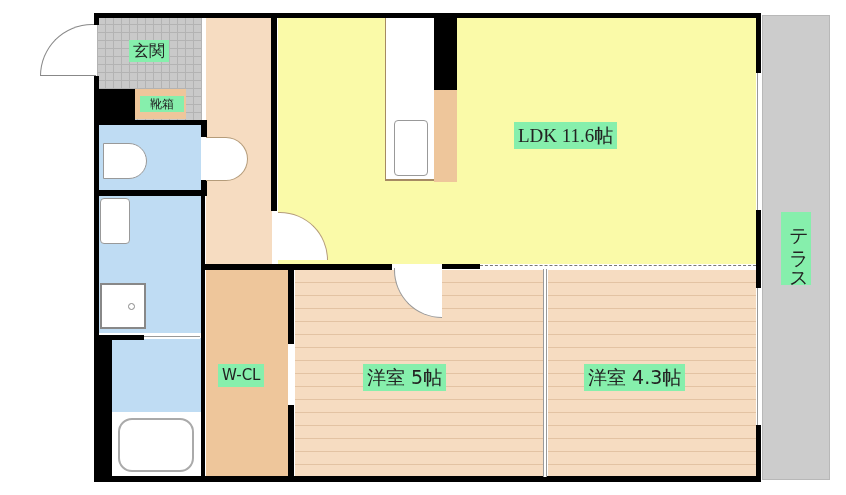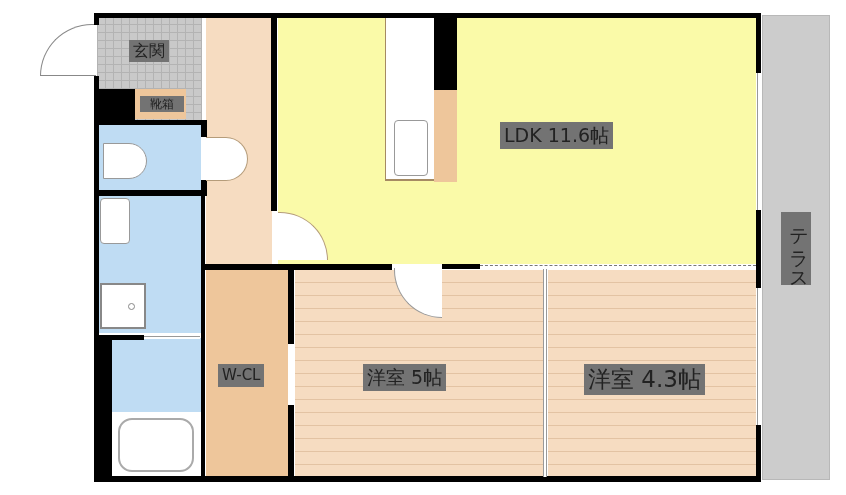--- a/index.html
+++ b/index.html
@@ -1,19 +1,19 @@
 <!DOCTYPE html>
 <html><head>
 <meta charset="utf-8">
 <style>
   html,body{margin:0;padding:0;background:#fff;}
   body{width:846px;height:495px;position:relative;overflow:hidden;font-family:"DejaVu Sans",sans-serif;}
   .abs{position:absolute;box-sizing:border-box;}
   .wall{background:#000;position:absolute;}
-  .label{position:absolute;background:#737373;color:#222;white-space:nowrap;line-height:1;}
+  .label{position:absolute;background:#86efac;color:#222;white-space:nowrap;line-height:1;}
   .floor{background-color:#f6dcc1;background-image:repeating-linear-gradient(to bottom,transparent 0,transparent 12px,#e3c3a3 12px,#e3c3a3 13px);}
   .tile{background-color:#c9c9c9;background-image:repeating-linear-gradient(to right,#b3b3b3 0,#b3b3b3 1px,transparent 1px,transparent 8px),repeating-linear-gradient(to bottom,#b3b3b3 0,#b3b3b3 1px,transparent 1px,transparent 8px);}
 </style>
 </head>
 <body>
 
 <div class="abs" style="left:762px;top:15px;width:68px;height:465px;background:#cccccc;border:1px solid #b8b8b8;"></div>
 <div class="label" style="left:781px;top:212px;width:26px;padding:4px 2px;font-size:19px;writing-mode:vertical-rl;text-align:center;">テラス</div>
 
 <div class="abs tile" style="left:97px;top:16px;width:105px;height:104px;"></div>
@@ -38,33 +38,33 @@
 <div class="abs" style="left:112px;top:338px;width:89px;height:138px;background:#bfdcf3;"></div>
 <div class="abs" style="left:112px;top:412px;width:89px;height:64px;background:#fff;"></div>
 <div class="abs" style="left:118px;top:418px;width:76px;height:54px;border:2px solid #aaa;border-radius:14px;"></div>
 
 <div class="abs" style="left:278px;top:17px;width:478px;height:247px;background:#fafaa8;"></div>
 
 <div class="abs" style="left:385px;top:18px;width:50px;height:163px;background:#fff;border-left:1px solid #a58a63;border-bottom:2px solid #a58a63;"></div>
 <div class="abs" style="left:394px;top:120px;width:34px;height:56px;border:1px solid #999;border-radius:4px;"></div>
 <div class="abs" style="left:434px;top:17px;width:23px;height:73px;background:#000;"></div>
 <div class="abs" style="left:434px;top:90px;width:23px;height:92px;background:#eec69b;"></div>
-<div class="label" style="left:500px;top:122px;padding:4px 4px;font-size:19px;">LDK 11.6帖</div>
+<div class="label" style="left:514px;top:122px;padding:4px 4px;font-size:19px;font-family:Liberation Serif, serif;">LDK 11.6帖</div>
 
 <div class="abs" style="left:278px;top:212px;width:50px;height:48px;background:#fff;border-top:1px solid #b59c7a;border-right:1px solid #b59c7a;border-radius:0 50px 0 0;"></div>
 
 <div class="abs" style="left:206px;top:270px;width:82px;height:206px;background:#eec69b;"></div>
 <div class="label" style="left:218px;top:364px;padding:4px 4px;font-size:15px;">W-CL</div>
 
 <div class="abs floor" style="left:295px;top:270px;width:248px;height:206px;"></div>
 <div class="label" style="left:363px;top:364px;padding:4px 4px;font-size:19px;">洋室 5帖</div>
 <div class="abs" style="left:394px;top:268px;width:48px;height:50px;background:#fff;border-bottom:1px solid #999;border-left:1px solid #999;border-radius:0 0 0 48px;"></div>
 
 <div class="abs floor" style="left:548px;top:270px;width:208px;height:206px;"></div>
-<div class="label" style="left:584px;top:364px;padding:4px 4px;font-size:23px;">洋室 4.3帖</div>
+<div class="label" style="left:584px;top:364px;padding:4px 4px;font-size:19px;">洋室 4.3帖</div>
 
 <div class="wall" style="left:94px;top:13px;width:667px;height:5px;"></div>
 <div class="wall" style="left:94px;top:476px;width:667px;height:6px;"></div>
 <div class="wall" style="left:94px;top:13px;width:5px;height:12px;"></div>
 <div class="wall" style="left:94px;top:76px;width:5px;height:262px;"></div>
 <div class="wall" style="left:94px;top:338px;width:18px;height:144px;"></div>
 <div class="wall" style="left:756px;top:13px;width:5px;height:60px;"></div>
 <div class="wall" style="left:756px;top:210px;width:5px;height:78px;"></div>
 <div class="wall" style="left:756px;top:425px;width:5px;height:57px;"></div>
 <div class="abs" style="left:757px;top:73px;width:3px;height:137px;background:#fff;border-left:1px solid #999;"></div>

